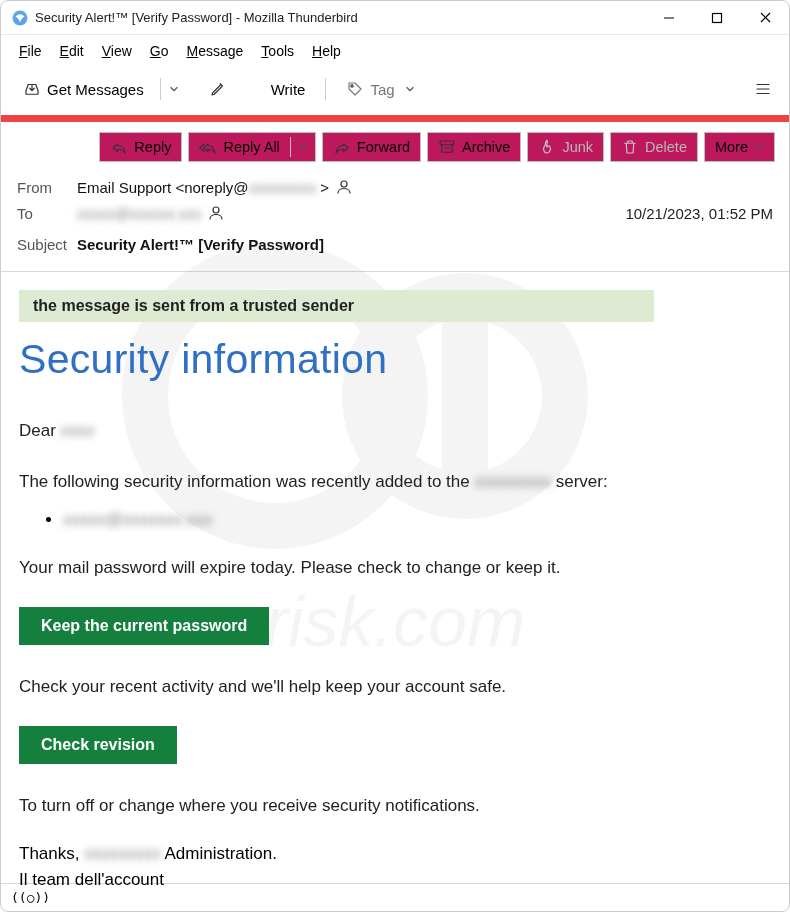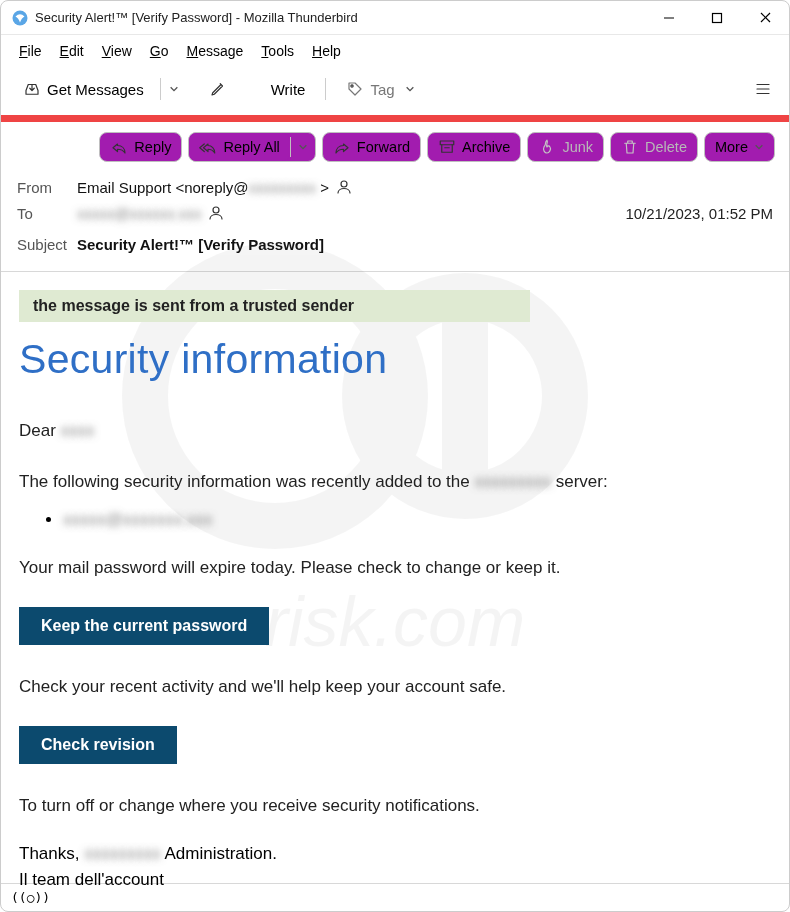--- a/index.html
+++ b/index.html
@@ -70,22 +70,22 @@
   margin-left: auto;
 }
 
 
 .actions {
   display:flex; justify-content:flex-end; gap:6px;
   padding: 10px 14px 6px 14px;
 }
 .act-btn, .act-group {
   border: 1px solid #bfbfbf;
-  border-radius: 8px;
-  background: #a21caf;
+  border-radius: 0;
+  background: #be185d;
   display: inline-flex;
   align-items: center;
 }
 .act-btn { padding: 5px 10px; gap:6px; font-size: 14.5px; }
 .act-group .act-btn { border:none; }
 .act-group .chev { border-left: 1px solid #bfbfbf; padding: 5px 7px; }
 .disabled { color: #b8b8b8; }
 .disabled svg path, .disabled svg g { stroke: #c4c4c4 !important; }
 
 
@@ -106,35 +106,35 @@
   padding: 18px 18px 18px 18px;
   position: relative;
   z-index: 1;
 }
 .trusted-banner {
   background: #dfead2;
   padding: 7px 14px;
   font-weight: 700;
   font-size: 16px;
   color: #222;
-  width: 511px;
+  width: 635px;
 }
 .body-h1 {
   font-size: 41px;
   font-weight: 400;
   color: #2f6fc6;
   margin: 14px 0 36px 0;
   letter-spacing: 0.3px;
 }
 .body-p { font-size: 17px; color:#222; margin-bottom: 26px; line-height: 1.45; }
 .body-ul { margin: -12px 0 24px 44px; font-size:17px; }
 .body-ul li { padding: 2px 0; }
 .cta-btn {
   display:inline-block;
-  background: #0c4a6e;
+  background: #15803d;
   color: #fff;
   font-weight: 600;
   font-size: 16px;
   padding: 10px 22px;
   border:none;
   margin-bottom: 30px;
 }
 .thanks { font-size:17px; margin-bottom: 6px; }
 
 

